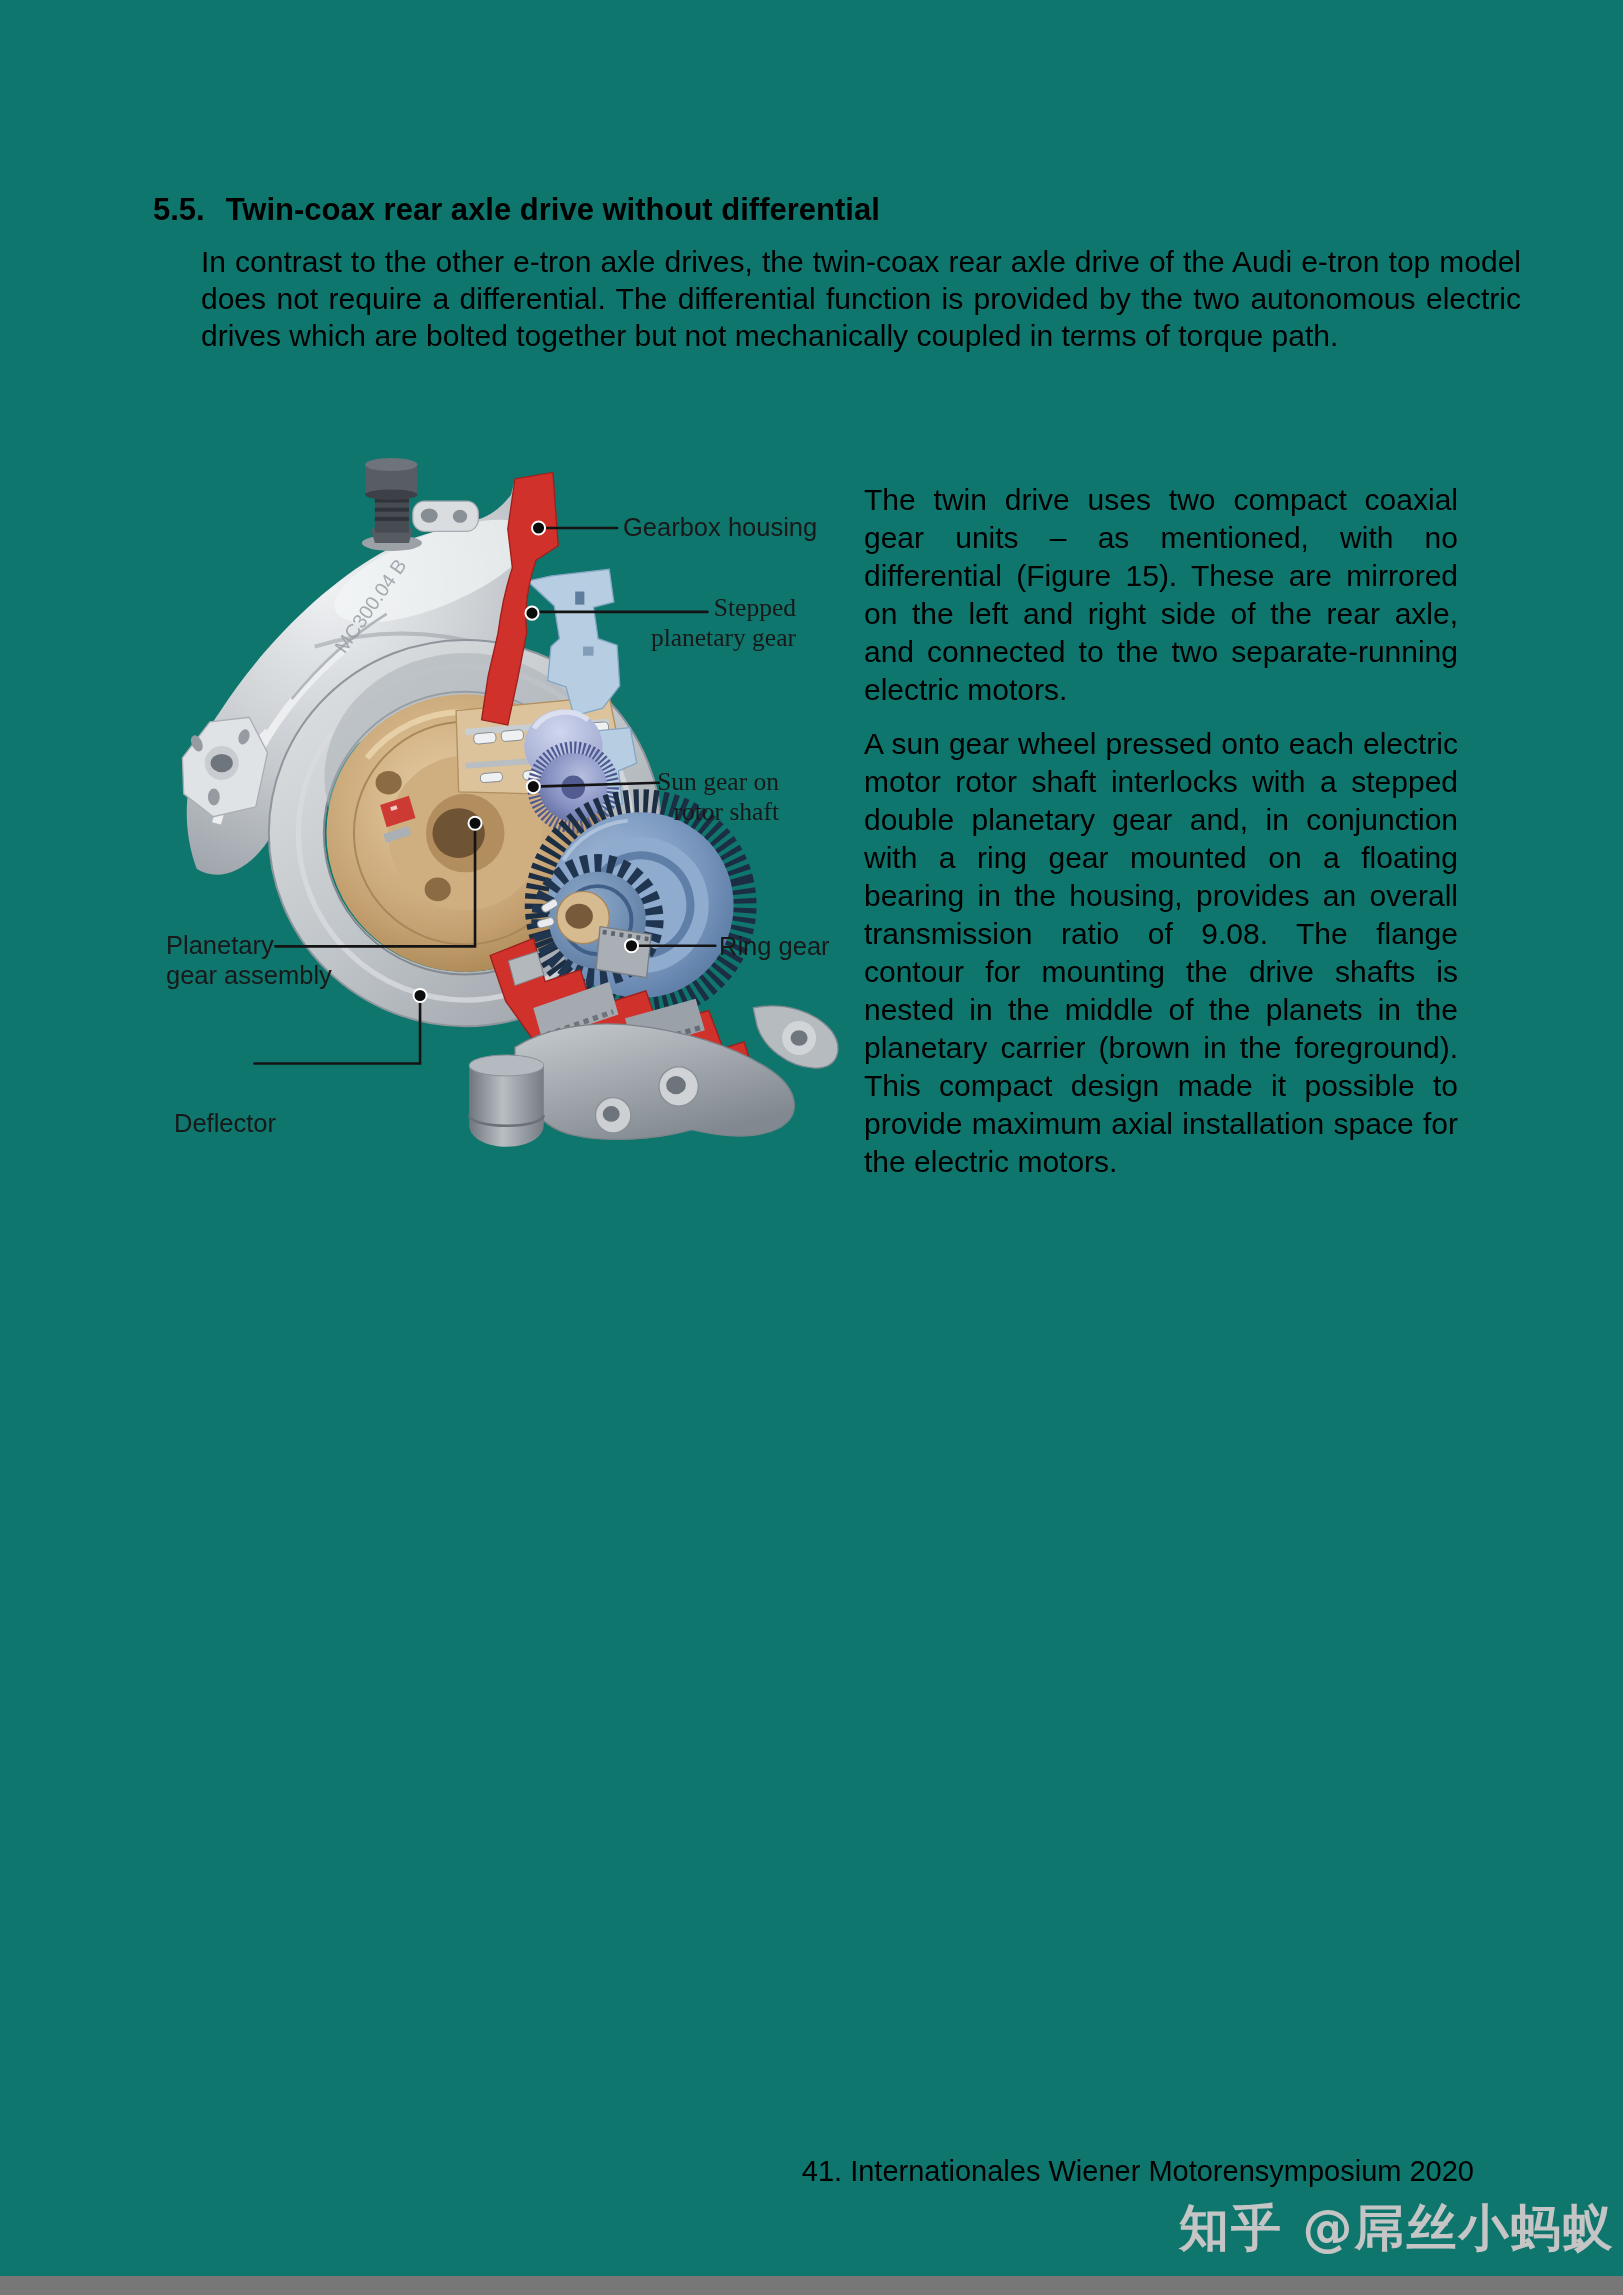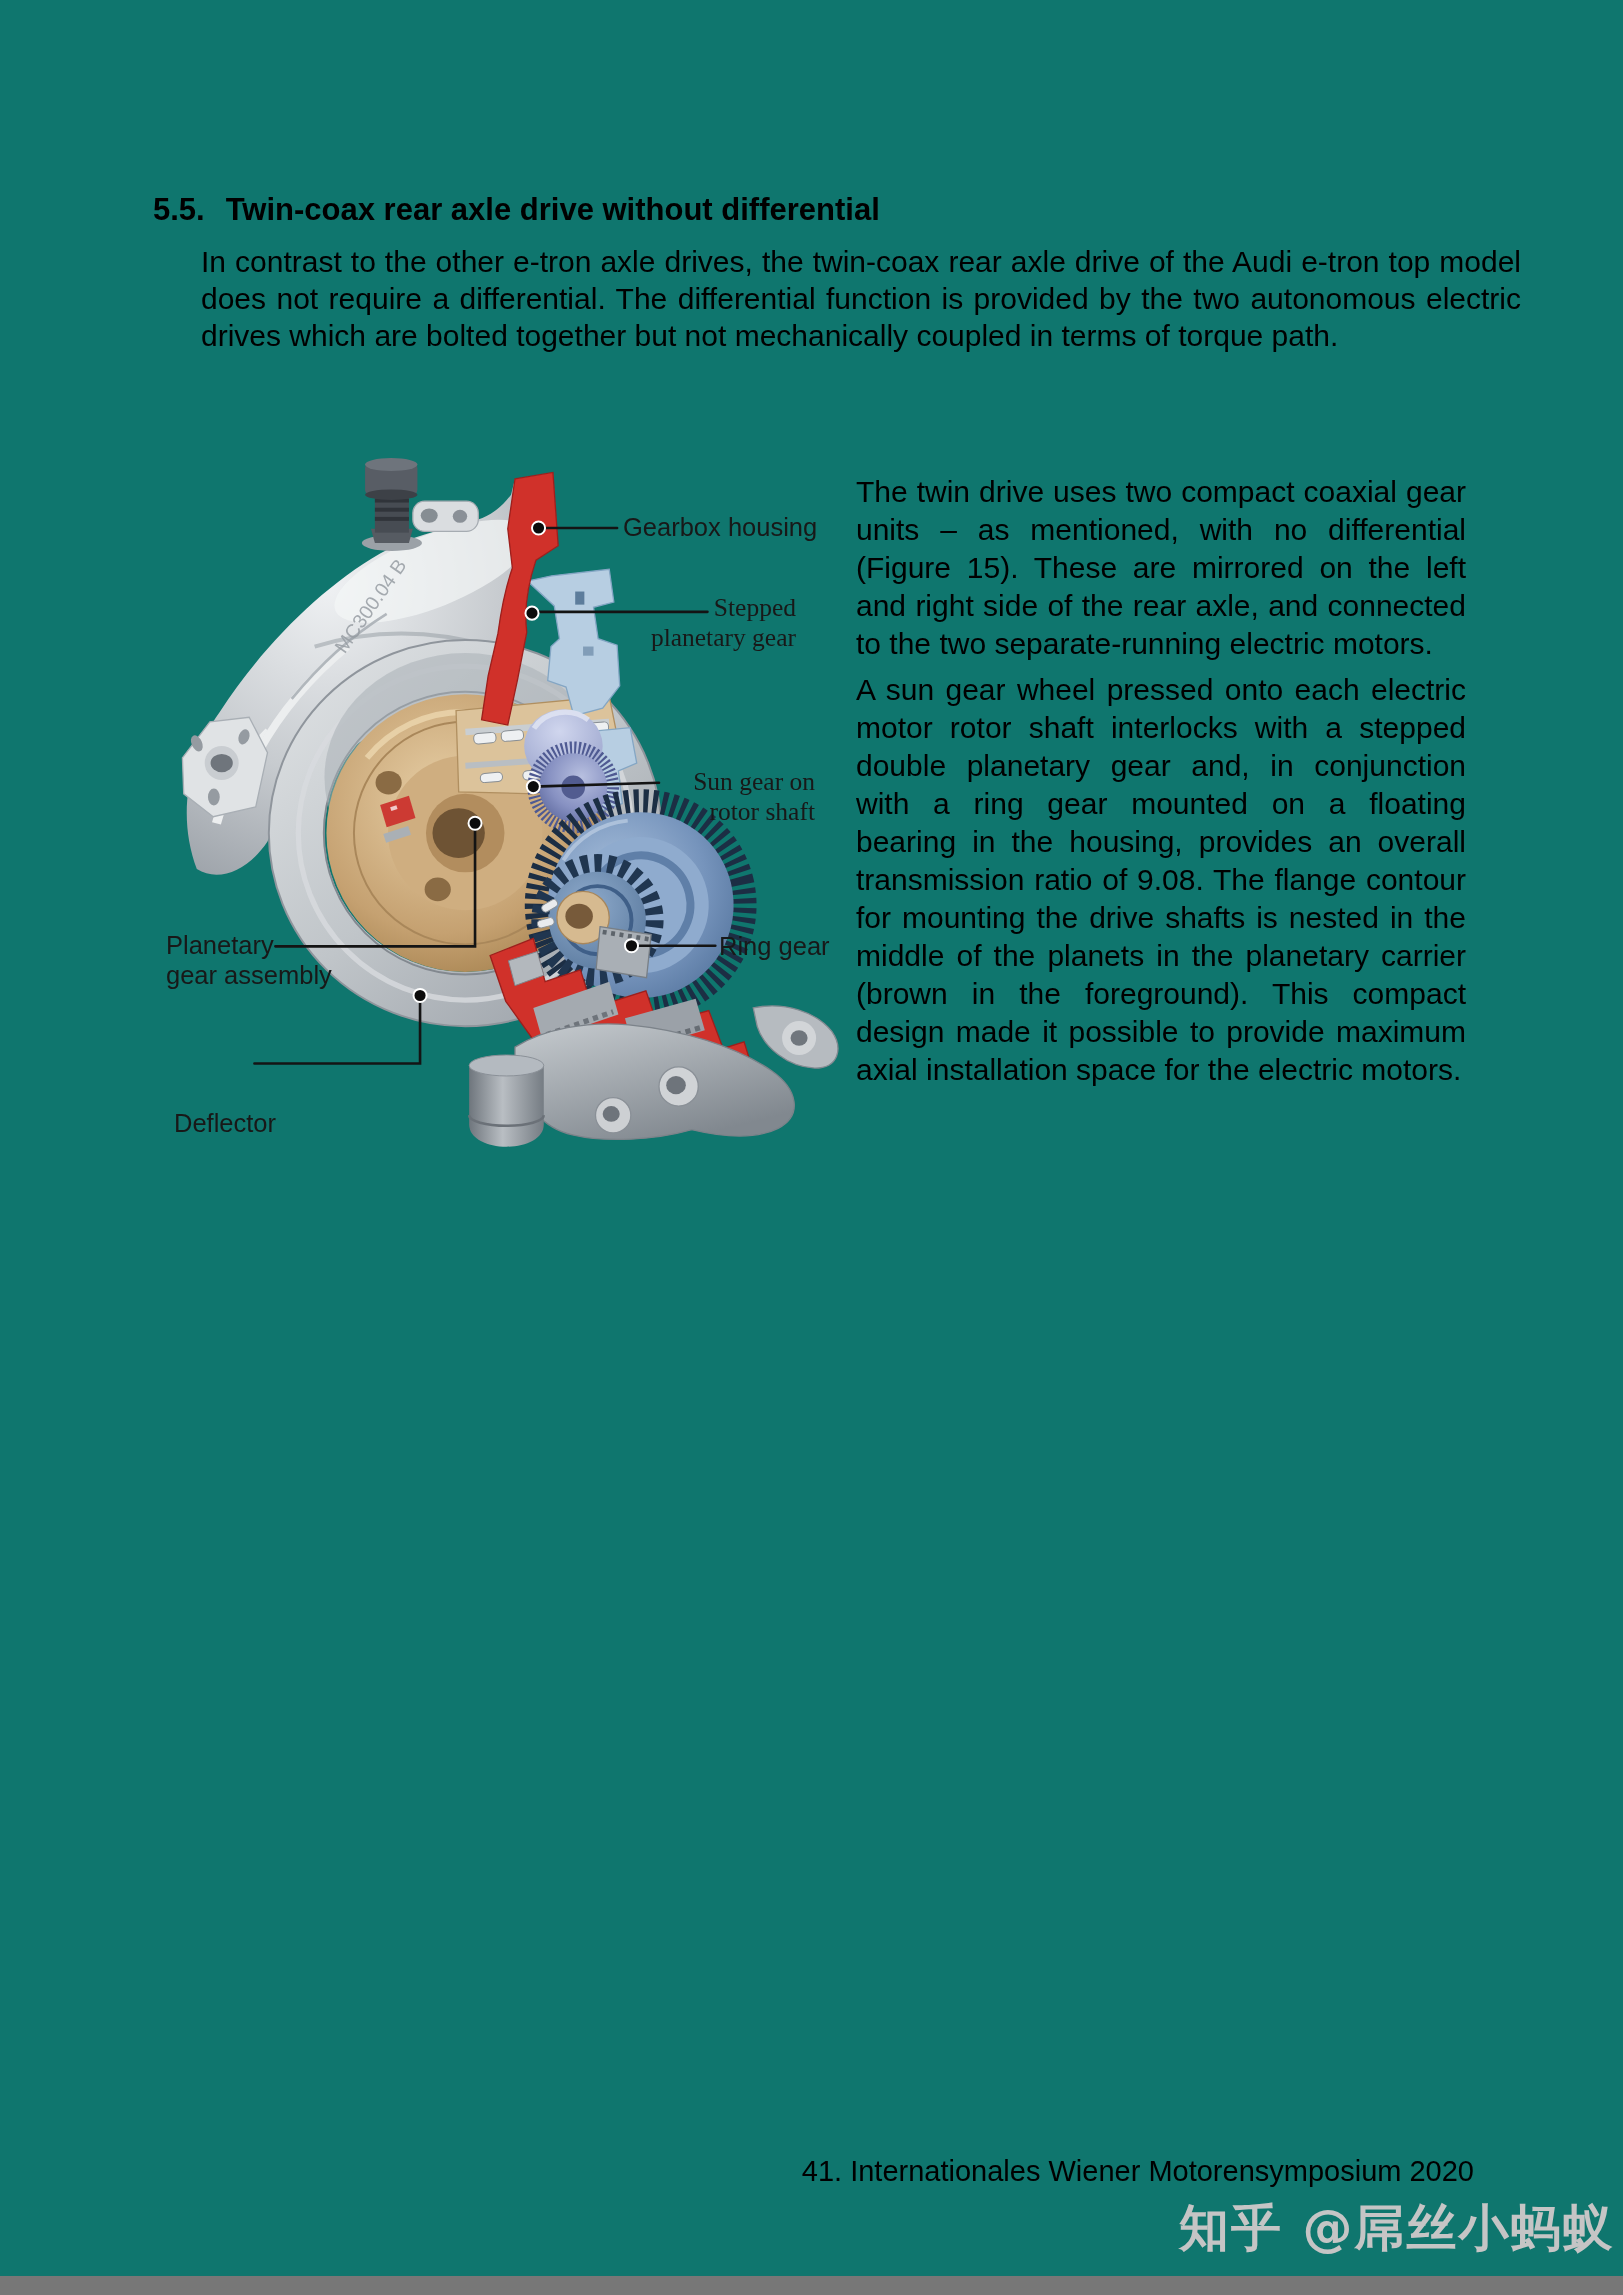--- a/index.html
+++ b/index.html
@@ -11,21 +11,21 @@
   
   #heading{left:153px;top:192px;font-size:31px;font-weight:bold;white-space:nowrap;}
   #heading .num{display:inline-block;}
   #heading .ttl{display:inline-block;margin-left:21px;}
   
   #intro{left:153px;top:243px;width:1320px;font-size:30px;line-height:37px;
          text-align:justify;margin-left:48px;}
   
   #rightcol{left:848px;top:465px;width:626px;font-size:30px;line-height:38px;
             text-align:justify;}
-  #rightcol p{margin:8px;padding:0;}
+  #rightcol p{margin:16px;padding:0;}
   
   .figlabel{font-size:25.5px;line-height:29.5px;color:#181818;white-space:nowrap;}
   .figlabel.right{text-align:right;font-family:Liberation Serif, serif;}
   
   #caption{left:153px;top:1166px;font-size:30px;font-style:italic;white-space:nowrap;}
   #caption .cap-text{margin-left:30px;}
   
   #footer{left:655px;top:2155px;width:819px;text-align:right;font-size:29px;}
   
   #watermark{left:1179px;top:2195px;font-size:50px;font-weight:bold;color:#c5c5c5;
@@ -264,21 +264,21 @@
     </g>
   </svg>
 
   <div class="abs figlabel" style="left:623px;top:513px;">Gearbox housing</div>
 
   <div class="abs figlabel right" style="right:827px;top:593px;">
     <div>Stepped</div>
     <div>planetary gear</div>
   </div>
 
-  <div class="abs figlabel right" style="right:808px;top:767px;">
+  <div class="abs figlabel right" style="right:844px;top:767px;">
     <div>Sun gear on</div>
     <div>rotor shaft</div>
   </div>
 
   <div class="abs figlabel" style="left:719px;top:932px;">Ring gear</div>
 
   <div class="abs figlabel" style="left:166px;top:931px;">
     <div>Planetary</div>
     <div>gear assembly</div>
   </div>

